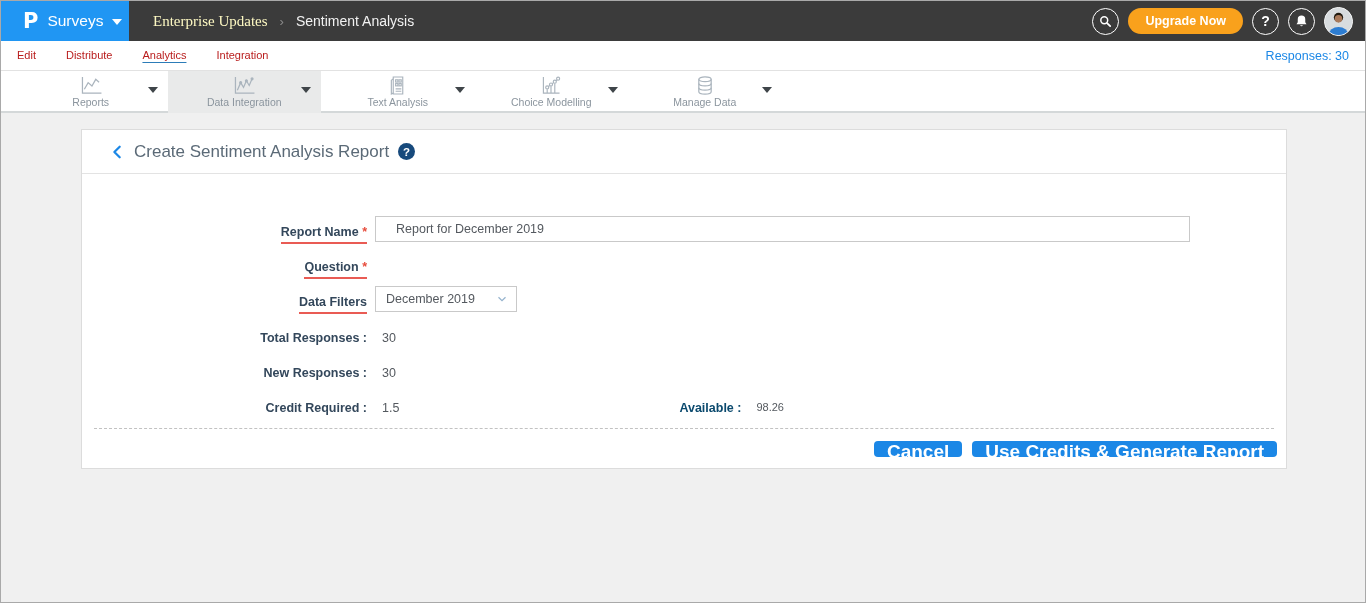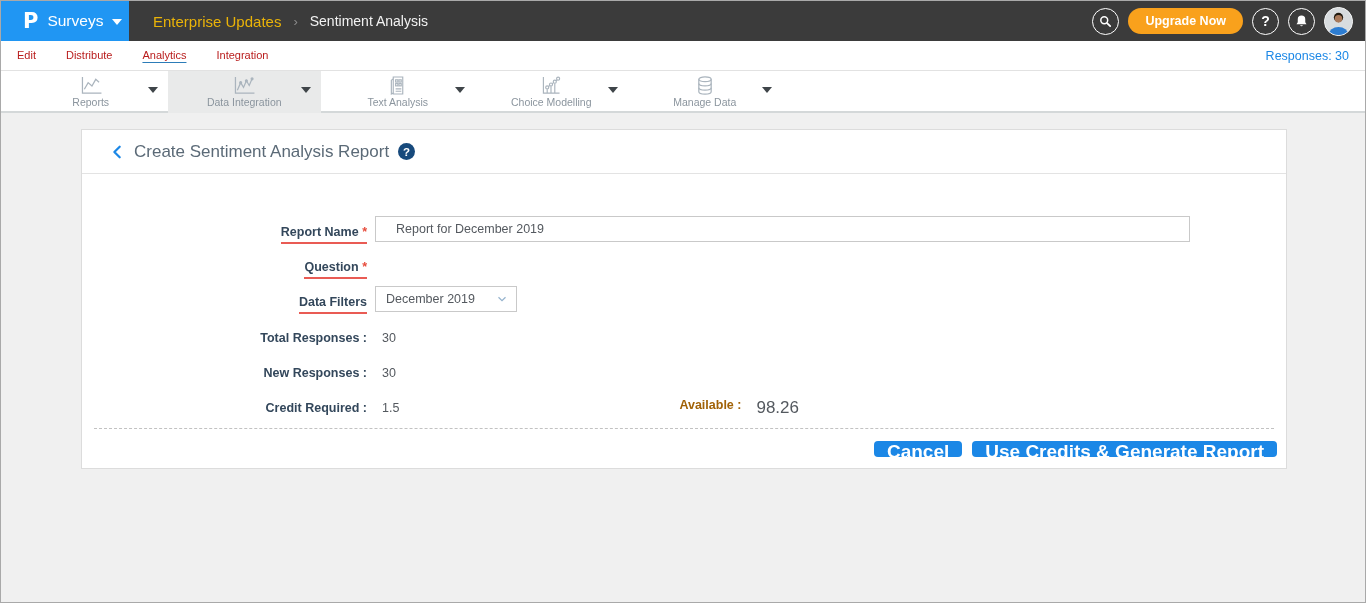--- a/index.html
+++ b/index.html
@@ -10,21 +10,21 @@
   }
   .page { width:1366px; height:603px; border:1px solid #a9a9a9; background:#f0f0f0; }
 
   
   .topbar { height:40px; background:#3b3b3b; display:flex; align-items:center; position:relative; }
   .logo-box { width:128px; height:40px; background:#2096f3; display:flex; align-items:center; padding-left:22px; gap:9px; cursor:pointer; }
   .logo-p { color:#fff; font-size:21px; font-weight:bold; line-height:1; font-family:"DejaVu Sans",sans-serif; }
   .product-name { color:#fff; font-size:15.5px; }
   .caret-down-white { width:0; height:0; border-left:5px solid transparent; border-right:5px solid transparent; border-top:6px solid #fff; margin-top:2px; }
   .breadcrumb { display:flex; align-items:center; margin-left:24px; gap:12px; font-size:15px; }
-  .crumb-parent { color:#eab308; cursor:pointer; }
+  .crumb-parent { color:#fef9c3; cursor:pointer;font-family:Liberation Serif, serif; }
   .crumb-sep { color:#8a8a8a; font-size:13px; }
   .crumb-current { color:#f2f2f2; font-size:14px; }
   .topbar-right { position:absolute; right:12px; top:0; height:40px; display:flex; align-items:center; gap:9px; }
   .circle-icon { width:27px; height:27px; border-radius:50%; border:1.5px solid #fff; display:flex; align-items:center; justify-content:center; cursor:pointer; color:#fff; font-weight:bold; font-size:14px; }
   .upgrade-btn { height:26px; border-radius:13px; background:#f9a11c; border:none; color:#fff; font-weight:bold; font-size:12.5px; padding:0 17px; cursor:pointer; font-family:inherit; }
   .avatar-wrap { width:29px; height:29px; border-radius:50%; border:1.5px solid #fff; overflow:hidden; cursor:pointer; background:#d9dde0; }
 
   
   .surveynav { height:30px; background:#fff; border-bottom:1px solid #e2e2e2; display:flex; align-items:center; padding:0 16px; position:relative; }
   .surveynav .nav-item { color:#b91c1c; font-size:11px; margin-right:30px; cursor:pointer; padding-bottom:1px; }
@@ -57,22 +57,22 @@
   .select-box .sel-text { flex:1; }
   .q-select { width:236px; }
   .f-select { width:142px; }
   .sel-chevron { margin-left:10px; display:flex; }
 
   .info-row { display:flex; margin-top:16px; height:19px; align-items:center; }
   .info-row.first { margin-top:14px; }
   .info-label { width:285px; text-align:right; font-size:12.5px; font-weight:bold; color:#33475b; flex:none; }
   .info-value { margin-left:15px; font-size:12.5px; color:#54595f; }
   .avail-group { display:flex; margin-left:280px; }
-  .avail-label { font-size:12.5px; font-weight:bold; color:#a16207; }
-  .avail-value { margin-left:15px; font-size:17px; color:#54595f; }
+  .avail-label { font-size:12.5px; font-weight:bold; color:#0c4a6e; }
+  .avail-value { margin-left:15px; font-size:11px; color:#54595f; }
 
   .dashed-sep { border-top:1px dashed #c2c2c2; margin:11px 12px 0 12px; }
   .card-footer { display:flex; justify-content:flex-end; gap:10px; padding:12px 9px 11px 0; }
   .btn { border:none; border-radius:4px; background:#1b87e6; color:#fff; font-weight:bold; font-size:19px; height:16px; padding:0 13px; cursor:pointer; font-family:inherit; }
 </style>
 </head>
 <body>
 
 <div class="page">
 

